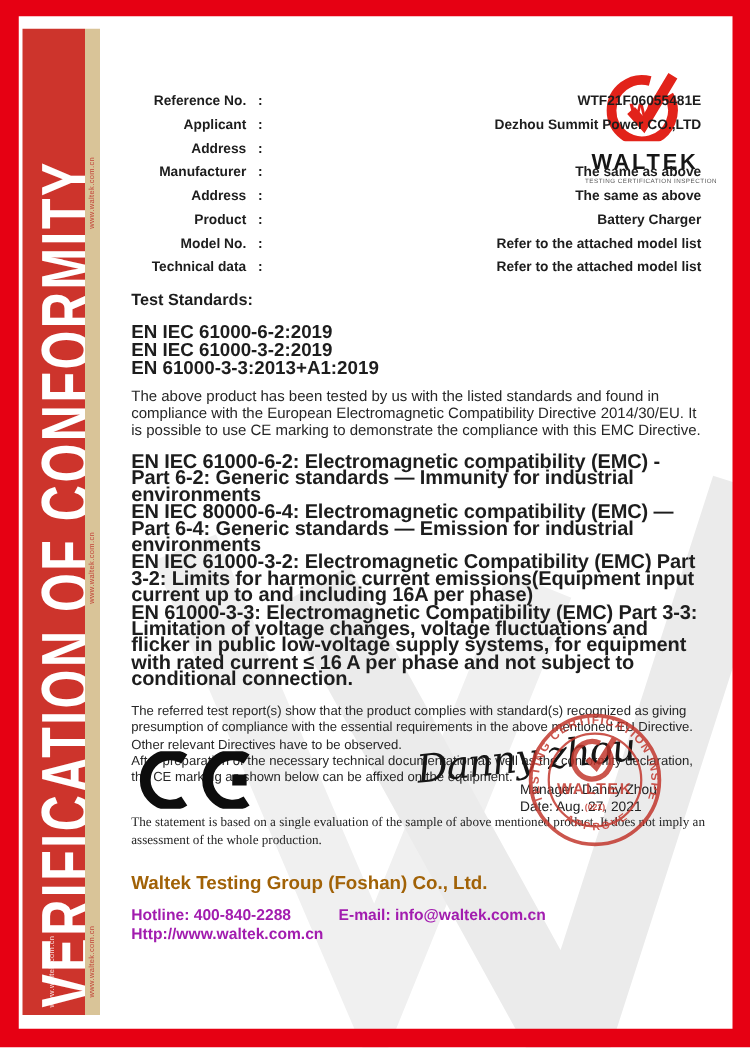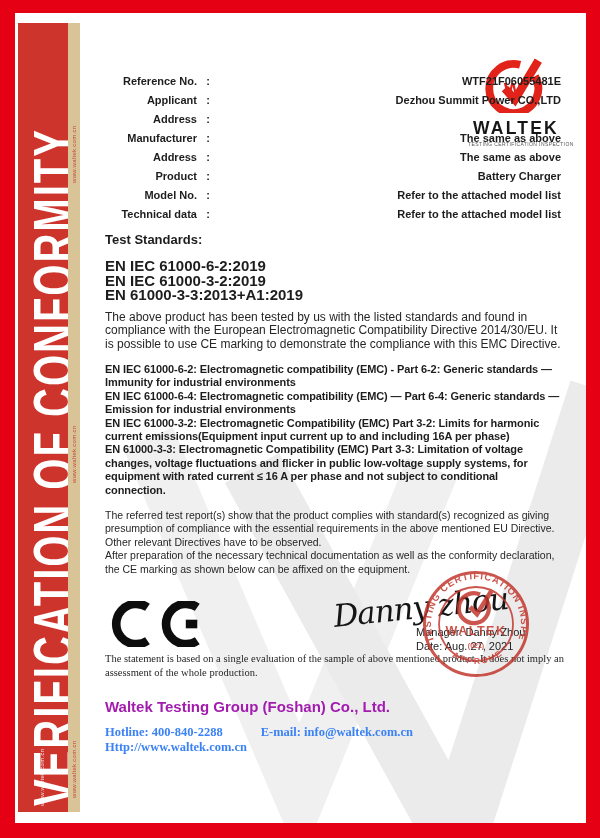--- a/index.html
+++ b/index.html
@@ -33,32 +33,32 @@
   .frow { display:flex; margin-bottom:4px; font-size:11px; font-weight:bold; line-height:15px;text-align:right; }
   .frow .lbl { width:92px; flex:none; }
   .frow .col { width:13px; flex:none; }
   .frow .val { flex:1; padding-left:9px; }
 
   .ts-heading { font-size:13px; font-weight:bold; margin-top:10px; }
   .std-list { margin-top:12px; }
   .std-list div { font-size:15px; font-weight:bold; line-height:14.5px; }
   .para { margin-top:8px; font-size:12px; line-height:13.5px; color:#262626; }
   .desc { margin-top:12px; }
-  .desc p { font-size:11px; font-weight:bold; line-height:13.4px; letter-spacing:-.1px; }
+  .desc p { font-size:16px; font-weight:bold; line-height:13.4px; letter-spacing:-.1px; }
   .para2 { margin-top:12px; font-size:10.5px; line-height:13.4px; color:#262626; }
 
   
   .ce { position:absolute; left:108px; top:601px; z-index:3; }
   .signature { position:absolute; left:333px; top:589px; z-index:3; font-family:"DejaVu Serif","Liberation Serif",serif;
                font-style:italic; font-size:31px; color:#151515; transform:rotate(-6deg); letter-spacing:-1px; white-space:nowrap; }
   .sig-block { position:absolute; left:416px; top:625px; z-index:3; font-size:11px; line-height:14px; color:#222; }
   .stamp { position:absolute; left:411px; top:559px; z-index:4; opacity:.84; }
   .statement { position:absolute; left:105px; top:652px; width:462px; font-size:10.5px; line-height:13.5px; color:#262626; z-index:3;font-family:Liberation Serif, serif; }
-  .company { position:absolute; left:105px; top:698px; font-size:15px; font-weight:bold; color:#a21caf; z-index:3; }
-  .contact { position:absolute; left:105px; top:725px; font-size:12.5px; font-weight:bold; color:#3b82f6; z-index:3; line-height:15px;font-family:Liberation Serif, serif; }
+  .company { position:absolute; left:105px; top:698px; font-size:15px; font-weight:bold; color:#a16207; z-index:3; }
+  .contact { position:absolute; left:105px; top:725px; font-size:12.5px; font-weight:bold; color:#a21caf; z-index:3; line-height:15px; }
   .contact .gap { display:inline-block; width:38px; }
 </style>
 </head>
 <body>
 
 <svg class="watermark" width="600" height="838" viewBox="0 0 600 838">
   <polyline points="148,438 300,793 432,468" fill="none" stroke="#f0f0f0" stroke-width="54"></polyline>
   <polyline points="252,468 456,838 600,390" fill="none" stroke="#ebebeb" stroke-width="62"></polyline>
 </svg>
 
@@ -131,21 +131,21 @@
   <div class="std-list">
     <div>EN IEC 61000-6-2:2019</div>
     <div>EN IEC 61000-3-2:2019</div>
     <div>EN 61000-3-3:2013+A1:2019</div>
   </div>
 
   <p class="para">The above product has been tested by us with the listed standards and found in compliance with the European Electromagnetic Compatibility Directive 2014/30/EU. It is possible to use CE marking to demonstrate the compliance with this EMC Directive.</p>
 
   <div class="desc">
     <p>EN IEC 61000-6-2: Electromagnetic compatibility (EMC) - Part 6-2: Generic standards — Immunity for industrial environments</p>
-    <p>EN IEC 61000-6-4: Electromagnetic compatibility (EMC) — Part 6-4: Generic standards — Emission for industrial environments</p>
+    <p>EN IEC 80000-6-4: Electromagnetic compatibility (EMC) — Part 6-4: Generic standards — Emission for industrial environments</p>
     <p>EN IEC 61000-3-2: Electromagnetic Compatibility (EMC) Part 3-2: Limits for harmonic current emissions(Equipment input current up to and including 16A per phase)</p>
     <p>EN 61000-3-3: Electromagnetic Compatibility (EMC) Part 3-3: Limitation of voltage changes, voltage fluctuations and flicker in public low-voltage supply systems, for equipment with rated current ≤ 16 A per phase and not subject to conditional connection.</p>
   </div>
 
   <p class="para2">The referred test report(s) show that the product complies with standard(s) recognized as giving presumption of compliance with the essential requirements in the above mentioned EU Directive. Other relevant Directives have to be observed.</p>
   <p class="para2" style="margin-top:0;">After preparation of the necessary technical documentation as well as the conformity declaration, the CE marking as shown below can be affixed on the equipment.</p>
 </div>
 
 <svg class="ce" width="100" height="46" viewBox="0 0 102 48">
   <path d="M40,6.5 A21,21 0 1 0 40,41.5" fill="none" stroke="#0d0d0d" stroke-width="9"></path>

